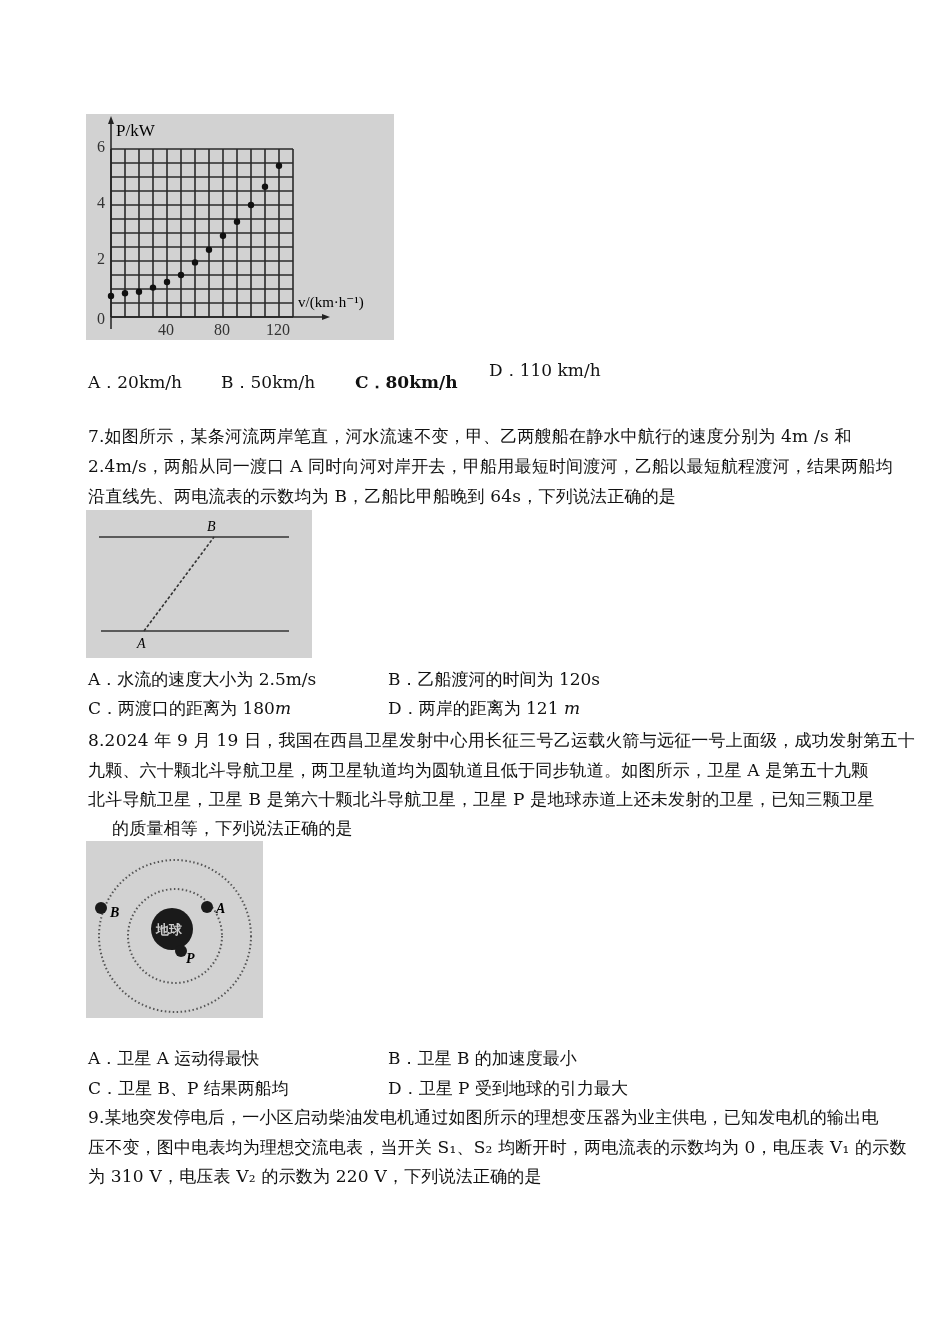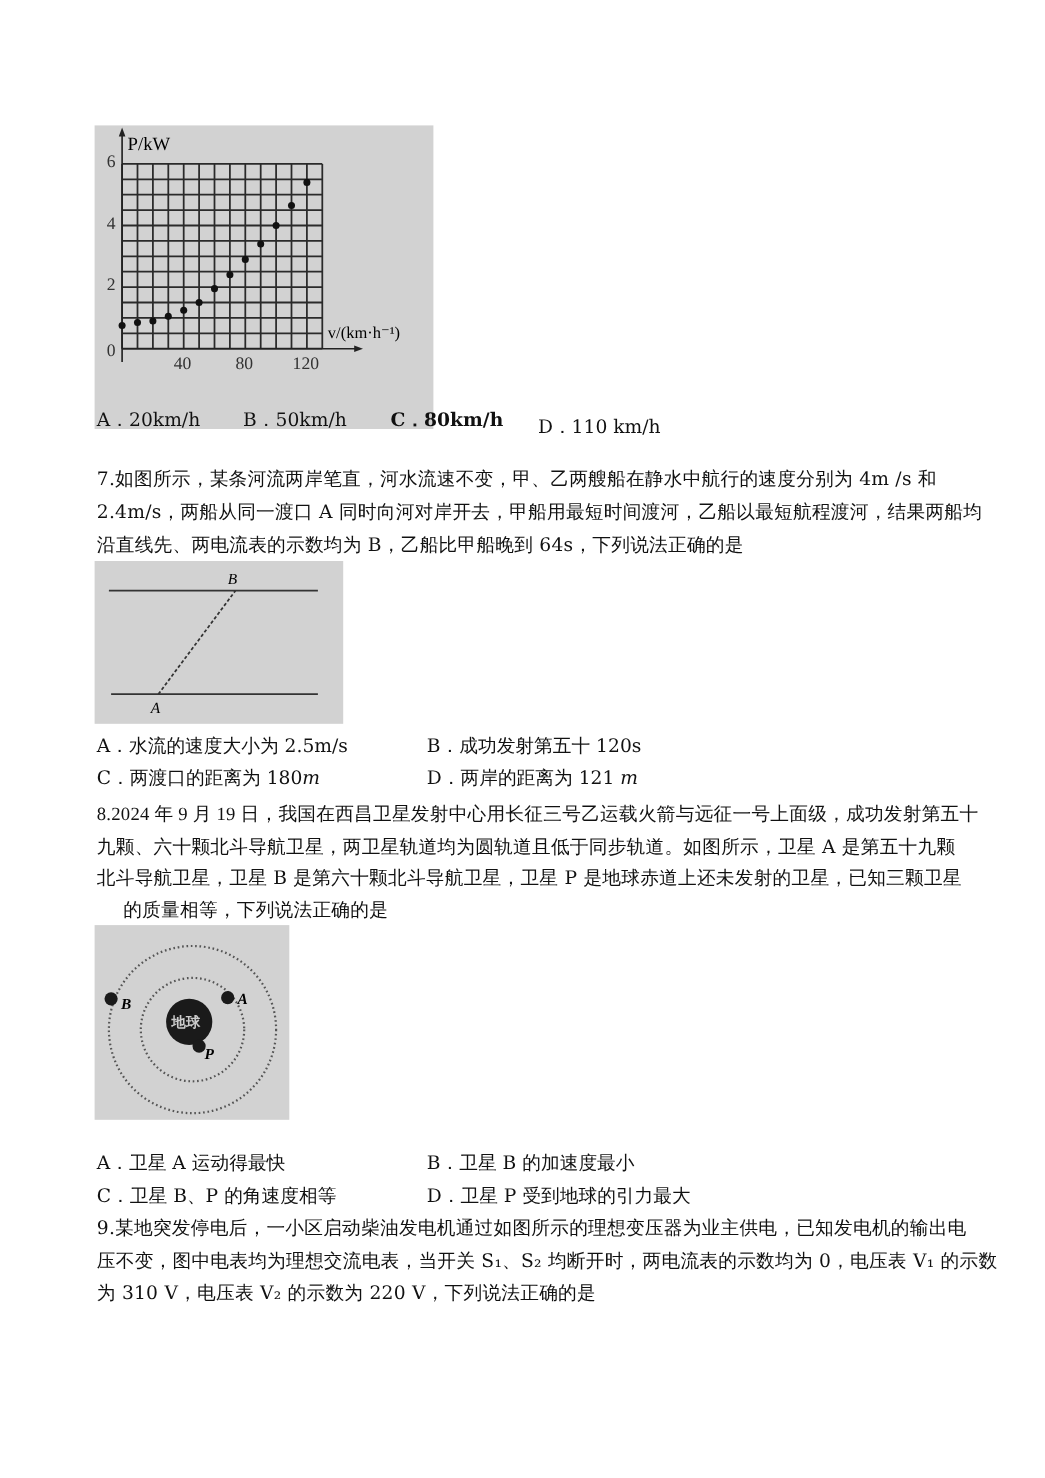--- a/index.html
+++ b/index.html
@@ -10,21 +10,21 @@
   }
   .line { position: absolute; left: 88px; white-space: nowrap; font-size: 17px; line-height: 20px; letter-spacing: 0.2px; }
   .fig { position: absolute; background: #d2d2d2; }
   .opt { position: absolute; white-space: nowrap; font-size: 17px; line-height: 20px; }
   .it { font-style: italic; }
   svg text { font-family: "Liberation Serif", "DejaVu Serif", serif; }
 </style>
 </head>
 <body>
 
-<div class="fig" style="left:86px; top:114px; width:308px; height:276px;">
+<div class="fig" style="left:86px; top:114px; width:308px; height:226px;">
   <svg width="308" height="226" viewBox="0 0 308 226">
     <g id="grid" stroke="#2a2a2a" stroke-width="1.6">
         <line x1="25" x2="25" y1="203" y2="35"></line>
         <line x1="39" x2="39" y1="203" y2="35"></line>
         <line x1="53" x2="53" y1="203" y2="35"></line>
         <line x1="67" x2="67" y1="203" y2="35"></line>
         <line x1="81" x2="81" y1="203" y2="35"></line>
         <line x1="95" x2="95" y1="203" y2="35"></line>
         <line x1="109" x2="109" y1="203" y2="35"></line>
         <line x1="123" x2="123" y1="203" y2="35"></line>
@@ -76,42 +76,42 @@
     <text x="11" y="38" font-size="16" fill="#333">6</text>
     <text x="72" y="221" font-size="16" fill="#333">40</text>
     <text x="128" y="221" font-size="16" fill="#333">80</text>
     <text x="180" y="221" font-size="16" fill="#333">120</text>
   </svg>
 </div>
 
 <div class="opt" style="left:88px; top:372px;"><span>A．</span><span>20km/h</span></div>
 <div class="opt" style="left:221px; top:372px;"><span>B．</span><span>50km/h</span></div>
 <div class="opt" style="left:355px; top:372px;font-weight:bold;"><span>C．</span><span>80km/h</span></div>
-<div class="opt" style="left:489px; top:379px;text-align:right;"><span>D．</span><span>110 km/h</span></div>
+<div class="opt" style="left:489px; top:360px;text-align:right;"><span>D．</span><span>110 km/h</span></div>
 
 <div class="line" style="top:426px;">7.如图所示，某条河流两岸笔直，河水流速不变，甲、乙两艘船在静水中航行的速度分别为 4m /s 和</div>
 <div class="line" style="top:456px;">2.4m/s，两船从同一渡口 A  同时向河对岸开去，甲船用最短时间渡河，乙船以最短航程渡河，结果两船均</div>
 <div class="line" style="top:486px;">沿直线先、两电流表的示数均为 B，乙船比甲船晚到 64s，下列说法正确的是</div>
 
 <div class="fig" style="left:86px; top:510px; width:226px; height:148px;">
   <svg width="226" height="148" viewBox="0 0 226 148">
     <line x1="13" y1="27" x2="203" y2="27" stroke="#333" stroke-width="1.6"></line>
     <line x1="15" y1="121" x2="203" y2="121" stroke="#333" stroke-width="1.6"></line>
     <line x1="58" y1="121" x2="128" y2="27" stroke="#333" stroke-width="1.6" stroke-dasharray="3,2"></line>
     <text x="121" y="21" font-size="14" font-style="italic">B</text>
     <text x="51" y="138" font-size="14" font-style="italic">A</text>
   </svg>
 </div>
 
 <div class="opt" style="left:88px; top:669px;"><span>A．</span><span>水流的速度大小为 2.5m/s</span></div>
-<div class="opt" style="left:388px; top:669px;"><span>B．</span><span>成功发射第五十 120s</span></div>
+<div class="opt" style="left:388px; top:669px;"><span>B．</span><span>乙船渡河的时间为 120s</span></div>
 <div class="opt" style="left:88px; top:698px;"><span>C．</span><span>两渡口的距离为 180</span><span class="it">m</span></div>
 <div class="opt" style="left:388px; top:698px;"><span>D．</span><span>两岸的距离为 121 </span><span class="it">m</span></div>
 
-<div class="line" style="top:730px;font-family:Liberation Serif, serif;">8.2024 年 9 月 19 日，我国在西昌卫星发射中心用长征三号乙运载火箭与远征一号上面级，成功发射第五十</div>
+<div class="line" style="top:730px;">8.2024 年 9 月 19 日，我国在西昌卫星发射中心用长征三号乙运载火箭与远征一号上面级，成功发射第五十</div>
 <div class="line" style="top:760px;">九颗、六十颗北斗导航卫星，两卫星轨道均为圆轨道且低于同步轨道。如图所示，卫星 A  是第五十九颗</div>
 <div class="line" style="top:789px;">北斗导航卫星，卫星 B  是第六十颗北斗导航卫星，卫星  P  是地球赤道上还未发射的卫星，已知三颗卫星</div>
 <div class="line" style="top:818px;margin-left:24px;">的质量相等，下列说法正确的是</div>
 
 <div class="fig" style="left:86px; top:841px; width:177px; height:177px;">
   <svg width="177" height="177" viewBox="0 0 177 177">
     <circle cx="89" cy="95" r="76" fill="none" stroke="#555" stroke-width="2" stroke-dasharray="1.5,2.5"></circle>
     <circle cx="89" cy="95" r="47" fill="none" stroke="#555" stroke-width="2" stroke-dasharray="1.5,2.5"></circle>
     <circle cx="86" cy="88" r="21" fill="#1a1a1a"></circle>
     <text x="70" y="93" font-size="13" fill="#ccc" font-weight="bold">地球</text>
@@ -119,18 +119,18 @@
     <text x="24" y="76" font-size="14" font-weight="bold" font-style="italic">B</text>
     <circle cx="121" cy="66" r="6" fill="#1a1a1a"></circle>
     <text x="130" y="72" font-size="14" font-weight="bold" font-style="italic">A</text>
     <circle cx="95" cy="110" r="6" fill="#1a1a1a"></circle>
     <text x="100" y="122" font-size="14" font-weight="bold" font-style="italic">P</text>
   </svg>
 </div>
 
 <div class="opt" style="left:88px; top:1048px;"><span>A．</span><span>卫星 A  运动得最快</span></div>
 <div class="opt" style="left:388px; top:1048px;"><span>B．</span><span>卫星  B  的加速度最小</span></div>
-<div class="opt" style="left:88px; top:1078px;"><span>C．</span><span>卫星 B、P 的角速度相等</span></div>
+<div class="opt" style="left:88px; top:1078px;"><span>C．</span><span>卫星 B、P 结果两船均</span></div>
 <div class="opt" style="left:388px; top:1078px;"><span>D．</span><span>卫星  P  受到地球的引力最大</span></div>
 
 <div class="line" style="top:1107px;">9.某地突发停电后，一小区启动柴油发电机通过如图所示的理想变压器为业主供电，已知发电机的输出电</div>
 <div class="line" style="top:1137px;">压不变，图中电表均为理想交流电表，当开关 S₁、S₂ 均断开时，两电流表的示数均为 0，电压表 V₁ 的示数</div>
 <div class="line" style="top:1166px;">为 310 V，电压表 V₂ 的示数为 220 V，下列说法正确的是</div>
 
 </body></html>

